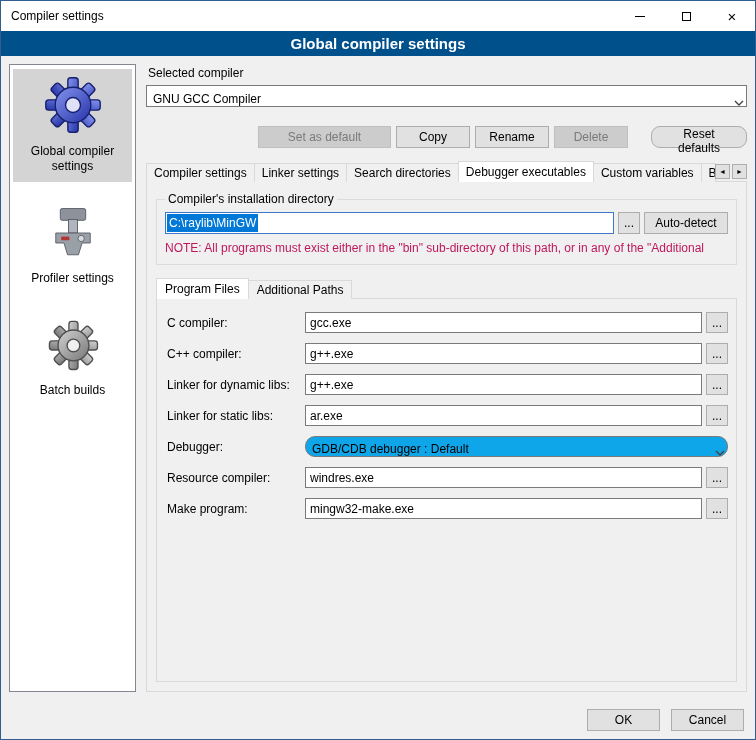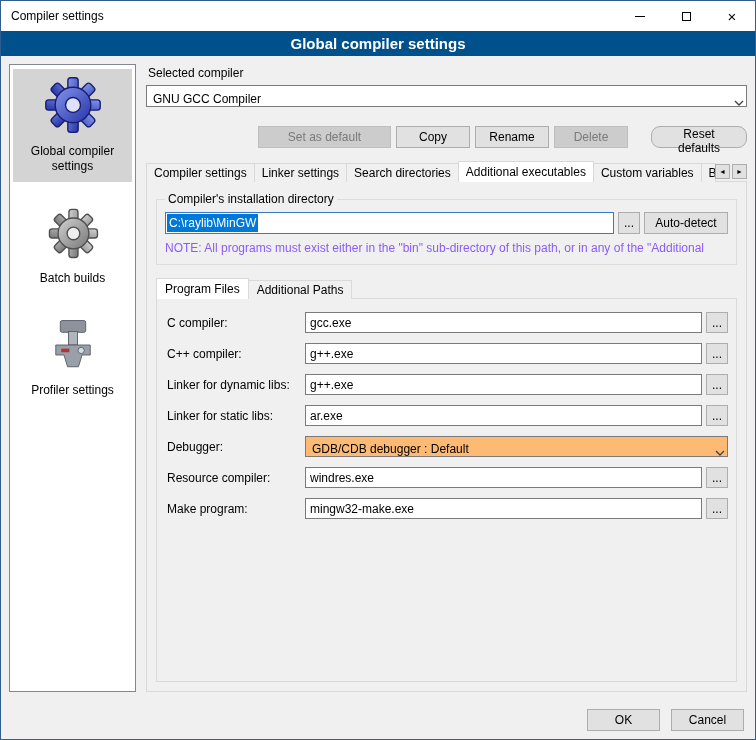--- a/index.html
+++ b/index.html
@@ -29,21 +29,21 @@
   .side-item.selected { background: #d4d4d4; }
   .side-item .lbl { line-height: 1.25; }
 
   
   .main { flex: 1; display: flex; flex-direction: column; min-width: 0; }
   .section-label { margin: 2px 0 5px 2px; }
 
   .combobox { height: 22px; background: #fff; border: 1px solid #7a7a7a; display: flex; align-items: flex-end; padding: 0 0 0 6px; gap: 22px; }
   .combobox .cb-text { flex: 1; overflow: hidden; white-space: nowrap; }
   .cb-arrow { width: 14px; display: flex; align-items: center; justify-content: center; }
-  .combobox.gray { background: #fdba74; }
+  .combobox.gray { background: #0ea5e9; border-radius: 10px; }
 
   button { font-family: "Liberation Sans", sans-serif; font-size: 12px; height: 22px; background: #e1e1e1; border: 1px solid #adadad; padding: 0 10px; cursor: default; }
   button:disabled { background: #cccccc; border-color: #bfbfbf; color: #7a7a7a; }
 
   .btn-row { display: flex; gap: 5px; margin-top: 19px; }
   .btn-setdefault { margin-left: 112px; width: 133px; }
   .btn-copy, .btn-rename, .btn-delete { width: 74px; }
   .btn-reset { margin-left: auto; width: 96px; border-radius: 9px; }
 
   
@@ -56,21 +56,21 @@
 
   .tabpanel { border: 1px solid #d9d9d9; background: #f0f0f0; flex: 1; margin-top: -1px; padding: 10px 9px 9px; display: flex; flex-direction: column; min-height: 0; }
 
   .groupbox { border: 1px solid #dcdcdc; padding: 6px 8px 9px; }
   .groupbox legend { padding: 0 3px; }
   .dir-row { display: flex; gap: 4px; }
   .textbox { flex: 1; height: 22px; border: 1px solid #3c78c8; background: #fff; display: flex; align-items: center; padding: 1px 1px; overflow: hidden; white-space: nowrap; }
   .textbox .sel { background: #0078d7; color: #fff; padding: 2px 2px; text-align: right; }
   .browse-btn { width: 22px; padding: 0; flex: 0 0 22px; }
   .autodetect-btn { width: 84px; flex: 0 0 84px; padding: 0; }
-  .note { color: #8b5cf6; margin-top: 7px; white-space: nowrap; overflow: hidden; }
+  .note { color: #be185d; margin-top: 7px; white-space: nowrap; overflow: hidden; }
 
   .subtabs { display: flex; align-items: flex-end; margin-top: 13px; position: relative; z-index: 2; }
   .subtab { height: 19px; padding: 0 8px; background: #f0f0f0; border: 1px solid #d9d9d9; border-bottom: none; display: flex; align-items: center; margin-right: -1px; }
   .subtab.active { height: 21px; background: #fff; }
 
   .subpanel { border: 1px solid #d9d9d9; flex: 1; margin-top: -1px; padding: 13px 8px 8px 10px; background: #f0f0f0; }
 
   .form-row { display: flex; align-items: center; margin-bottom: 10px; }
   .form-label { flex: 0 0 138px; }
   .form-input { flex: 1; height: 21px; border: 1px solid #7a7a7a; padding: 0 4px; font: inherit; background: #fff; min-width: 0; }
@@ -124,51 +124,51 @@
             </g>
             <circle cx="32" cy="32" r="8" fill="#dfe2f6" stroke="#17206e" stroke-width="1.5"></circle>
           </svg>
         </span>
         <span class="lbl">Global compiler settings</span>
       </div>
 
       <div class="side-item">
         <span>
           <svg width="58" height="58" viewBox="0 0 64 64">
+            <rect x="18" y="5" width="28" height="13" rx="2" fill="#8d929b" stroke="#565b63"></rect>
+            <rect x="27" y="17" width="10" height="15" fill="#b0b5bd" stroke="#565b63"></rect>
+            <path d="M13 32 h38 v11 h-9 l-4 13 h-12 l-4 -13 h-9 z" fill="#9aa0a8" stroke="#565b63"></path>
+            <rect x="19" y="36" width="9" height="4" fill="#b23434"></rect>
+            <circle cx="41" cy="38" r="3.5" fill="#d8dbdf" stroke="#565b63"></circle>
+          </svg>
+        </span>
+        <span class="lbl">Profiler settings</span>
+      </div>
+
+      <div class="side-item">
+        <span>
+          <svg width="58" height="58" viewBox="0 0 64 64">
             <defs>
               <linearGradient id="graygear" x1="0" y1="0" x2="1" y2="1">
                 <stop offset="0" stop-color="#d2d2d2"></stop>
                   <stop offset="1" stop-color="#767676"></stop>
               </linearGradient>
             </defs>
             <g fill="url(#graygear)" stroke="#4f4f4f" stroke-width="1.5" transform="translate(2 2)">
               <rect x="25.5" y="4" width="10" height="53" rx="3"></rect>
               <rect x="25.5" y="4" width="10" height="53" rx="3" transform="rotate(45 30.5 30.5)"></rect>
               <rect x="25.5" y="4" width="10" height="53" rx="3" transform="rotate(90 30.5 30.5)"></rect>
               <rect x="25.5" y="4" width="10" height="53" rx="3" transform="rotate(135 30.5 30.5)"></rect>
               <circle cx="30.5" cy="30.5" r="17"></circle>
             </g>
             <circle cx="32.5" cy="32.5" r="7" fill="#efefef" stroke="#4f4f4f" stroke-width="1.5"></circle>
           </svg>
         </span>
         <span class="lbl">Batch builds</span>
       </div>
-
-      <div class="side-item">
-        <span>
-          <svg width="58" height="58" viewBox="0 0 64 64">
-            <rect x="18" y="5" width="28" height="13" rx="2" fill="#8d929b" stroke="#565b63"></rect>
-            <rect x="27" y="17" width="10" height="15" fill="#b0b5bd" stroke="#565b63"></rect>
-            <path d="M13 32 h38 v11 h-9 l-4 13 h-12 l-4 -13 h-9 z" fill="#9aa0a8" stroke="#565b63"></path>
-            <rect x="19" y="36" width="9" height="4" fill="#b23434"></rect>
-            <circle cx="41" cy="38" r="3.5" fill="#d8dbdf" stroke="#565b63"></circle>
-          </svg>
-        </span>
-        <span class="lbl">Profiler settings</span>
-      </div>
     </div>
 
     <div class="main">
 
       <div class="section-label">Selected compiler</div>
 
       <div class="combobox">
         <span class="cb-text">GNU GCC Compiler</span>
         <span class="cb-arrow">
           <svg width="10" height="6" viewBox="0 0 10 6">
@@ -182,21 +182,21 @@
         <button class="btn-copy">Copy</button>
         <button class="btn-rename">Rename</button>
         <button class="btn-delete" disabled="">Delete</button>
         <button class="btn-reset">Reset defaults</button>
       </div>
 
       <div class="tabstrip">
         <div class="tab">Compiler settings</div>
         <div class="tab">Linker settings</div>
         <div class="tab">Search directories</div>
-        <div class="tab active">Additional executables</div>
+        <div class="tab active">Debugger executables</div>
         <div class="tab">Custom variables</div>
         <div class="tab clipped">Build</div>
         <div class="tab-arrows">
           <button class="tab-arrow">◄</button>
           <button class="tab-arrow">►</button>
         </div>
       </div>
 
       <div class="tabpanel">
 

